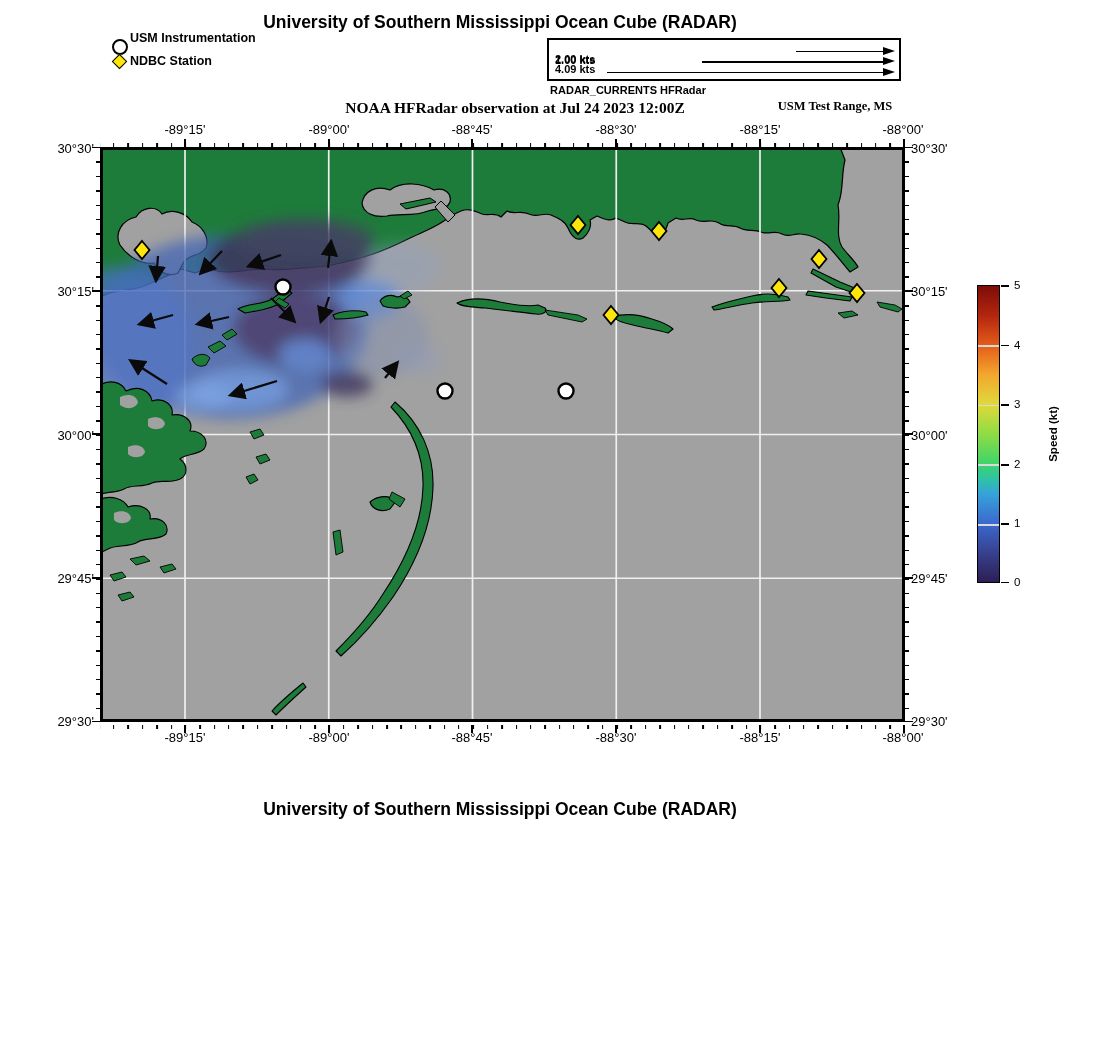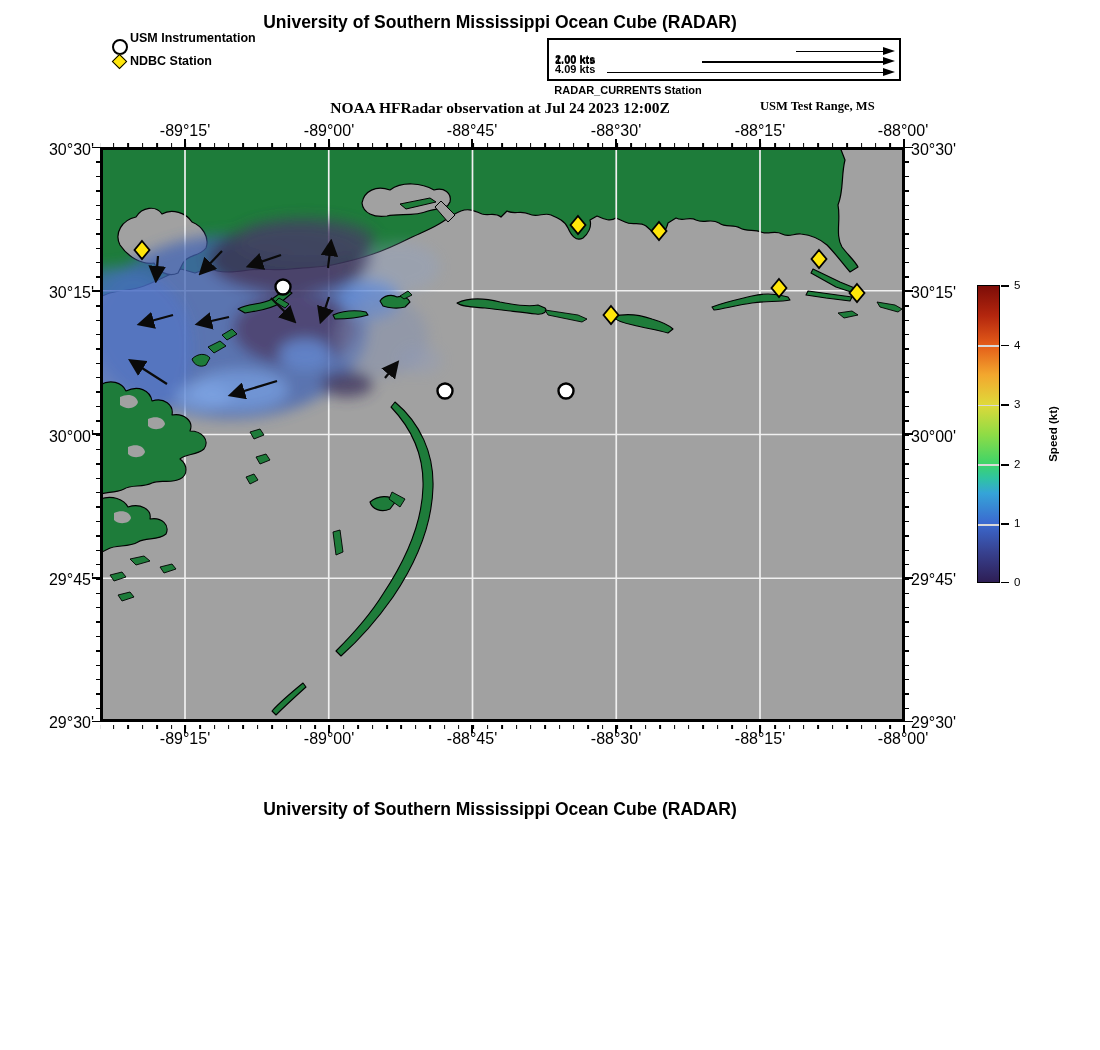--- a/index.html
+++ b/index.html
@@ -4,22 +4,22 @@
 <style>
   html,body{margin:0;padding:0;background:#ffffff;}
   .page{position:relative;width:1100px;height:1050px;background:#ffffff;overflow:hidden;
         font-family:"Liberation Sans",sans-serif;color:#000;}
   .abs{position:absolute;}
 
   
   .top-title{left:0;top:12px;width:1000px;text-align:center;font-size:17.5px;font-weight:700;}
   .bottom-title{left:0;top:799px;width:1000px;text-align:center;font-size:17.5px;font-weight:700;}
   .subtitle{left:0;top:99px;width:1000px;text-align:center;font-size:15.5px;font-weight:700;
-            font-family:"Liberation Serif",serif;}
-  .range-label{left:760px;top:99px;width:150px;font-size:12.5px;font-weight:700;
+            font-family:"Liberation Serif",serif;padding-left:15px;}
+  .range-label{left:760px;top:99px;width:150px;text-align:center;font-size:12.5px;font-weight:700;
             font-family:"Liberation Serif",serif;}
 
   
   .lg-circle{left:112px;top:39px;width:12px;height:12px;border:2.5px solid #000;border-radius:50%;background:#fff;}
   .lg-diamond{left:114px;top:55.5px;width:9px;height:9px;border:1.6px solid #000;background:#ffe60a;transform:rotate(45deg);}
   .lg-label{font-size:12.5px;font-weight:700;white-space:nowrap;}
   .lg-label.l1{left:130px;top:31px;}
   .lg-label.l2{left:130px;top:54px;text-align:center;}
 
   
@@ -43,21 +43,21 @@
      background:repeating-linear-gradient(90deg,#000 0 2px,transparent 2px 143.75px);background-position:84px 0;}
   .ly-min{left:96px;top:147px;width:4px;height:575px;
      background:repeating-linear-gradient(180deg,#000 0 1.4px,transparent 1.4px 14.375px);}
   .ly-maj{left:92px;top:147px;width:8px;height:575px;
      background:repeating-linear-gradient(180deg,#000 0 2px,transparent 2px 143.75px);background-position:0 -1px;}
   .ry-min{left:905px;top:147px;width:4px;height:575px;
      background:repeating-linear-gradient(180deg,#000 0 1.4px,transparent 1.4px 14.375px);}
   .ry-maj{left:905px;top:147px;width:8px;height:575px;
      background:repeating-linear-gradient(180deg,#000 0 2px,transparent 2px 143.75px);background-position:0 -1px;}
 
-  .ax-label{position:absolute;font-size:16px;white-space:nowrap;}
+  .ax-label{position:absolute;font-size:13px;white-space:nowrap;}
   .ax-top{top:122px;transform:translateX(-50%);}
   .ax-bot{top:730px;transform:translateX(-50%);}
   .ax-left{left:30px;width:64px;text-align:right;}
   .ax-right{left:911px;width:64px;text-align:left;}
 
   
   .colorbar{left:977px;top:285px;width:23px;height:298px;border:1.8px solid #000;box-sizing:border-box;
     background:linear-gradient(to top,
       #2e1e55 0%, #37418f 10%, #3b6ad0 20%, #35a4d8 30%, #2fc4a2 35%, #3ed469 40%,
       #90dc45 50%, #dfd93a 60%, #f3a72e 70%, #e45c19 80%, #b3260e 90%, #7d0d08 100%);}
@@ -85,21 +85,21 @@
     <span class="sb-label" style="top:15px">1.00 kts</span>
     <span class="sb-label" style="top:13.5px">2.00 kts</span>
     <span class="sb-label" style="top:24px">4.09 kts</span>
     <span class="sb-shaft" style="top:10.5px;left:247px;width:87px"></span>
     <span class="sb-shaft" style="top:21px;left:153px;width:181px"></span>
     <span class="sb-shaft" style="top:31.5px;left:58px;width:276px"></span>
     <span class="sb-head" style="top:6.8px;left:334px"></span>
     <span class="sb-head" style="top:17.3px;left:334px"></span>
     <span class="sb-head" style="top:27.8px;left:334px"></span>
   </div>
-  <div class="abs sb-caption">RADAR_CURRENTS Station</div>
+  <div class="abs sb-caption">RADAR_CURRENTS HFRadar</div>
 
   <div class="abs subtitle">NOAA HFRadar observation at Jul 24 2023 12:00Z</div>
   <div class="abs range-label">USM Test Range, MS</div>
 
   <div class="tick-strip tx-min"></div>
   <div class="tick-strip tx-maj"></div>
   <div class="tick-strip bx-min"></div>
   <div class="tick-strip bx-maj"></div>
   <div class="tick-strip ly-min"></div>
   <div class="tick-strip ly-maj"></div>

